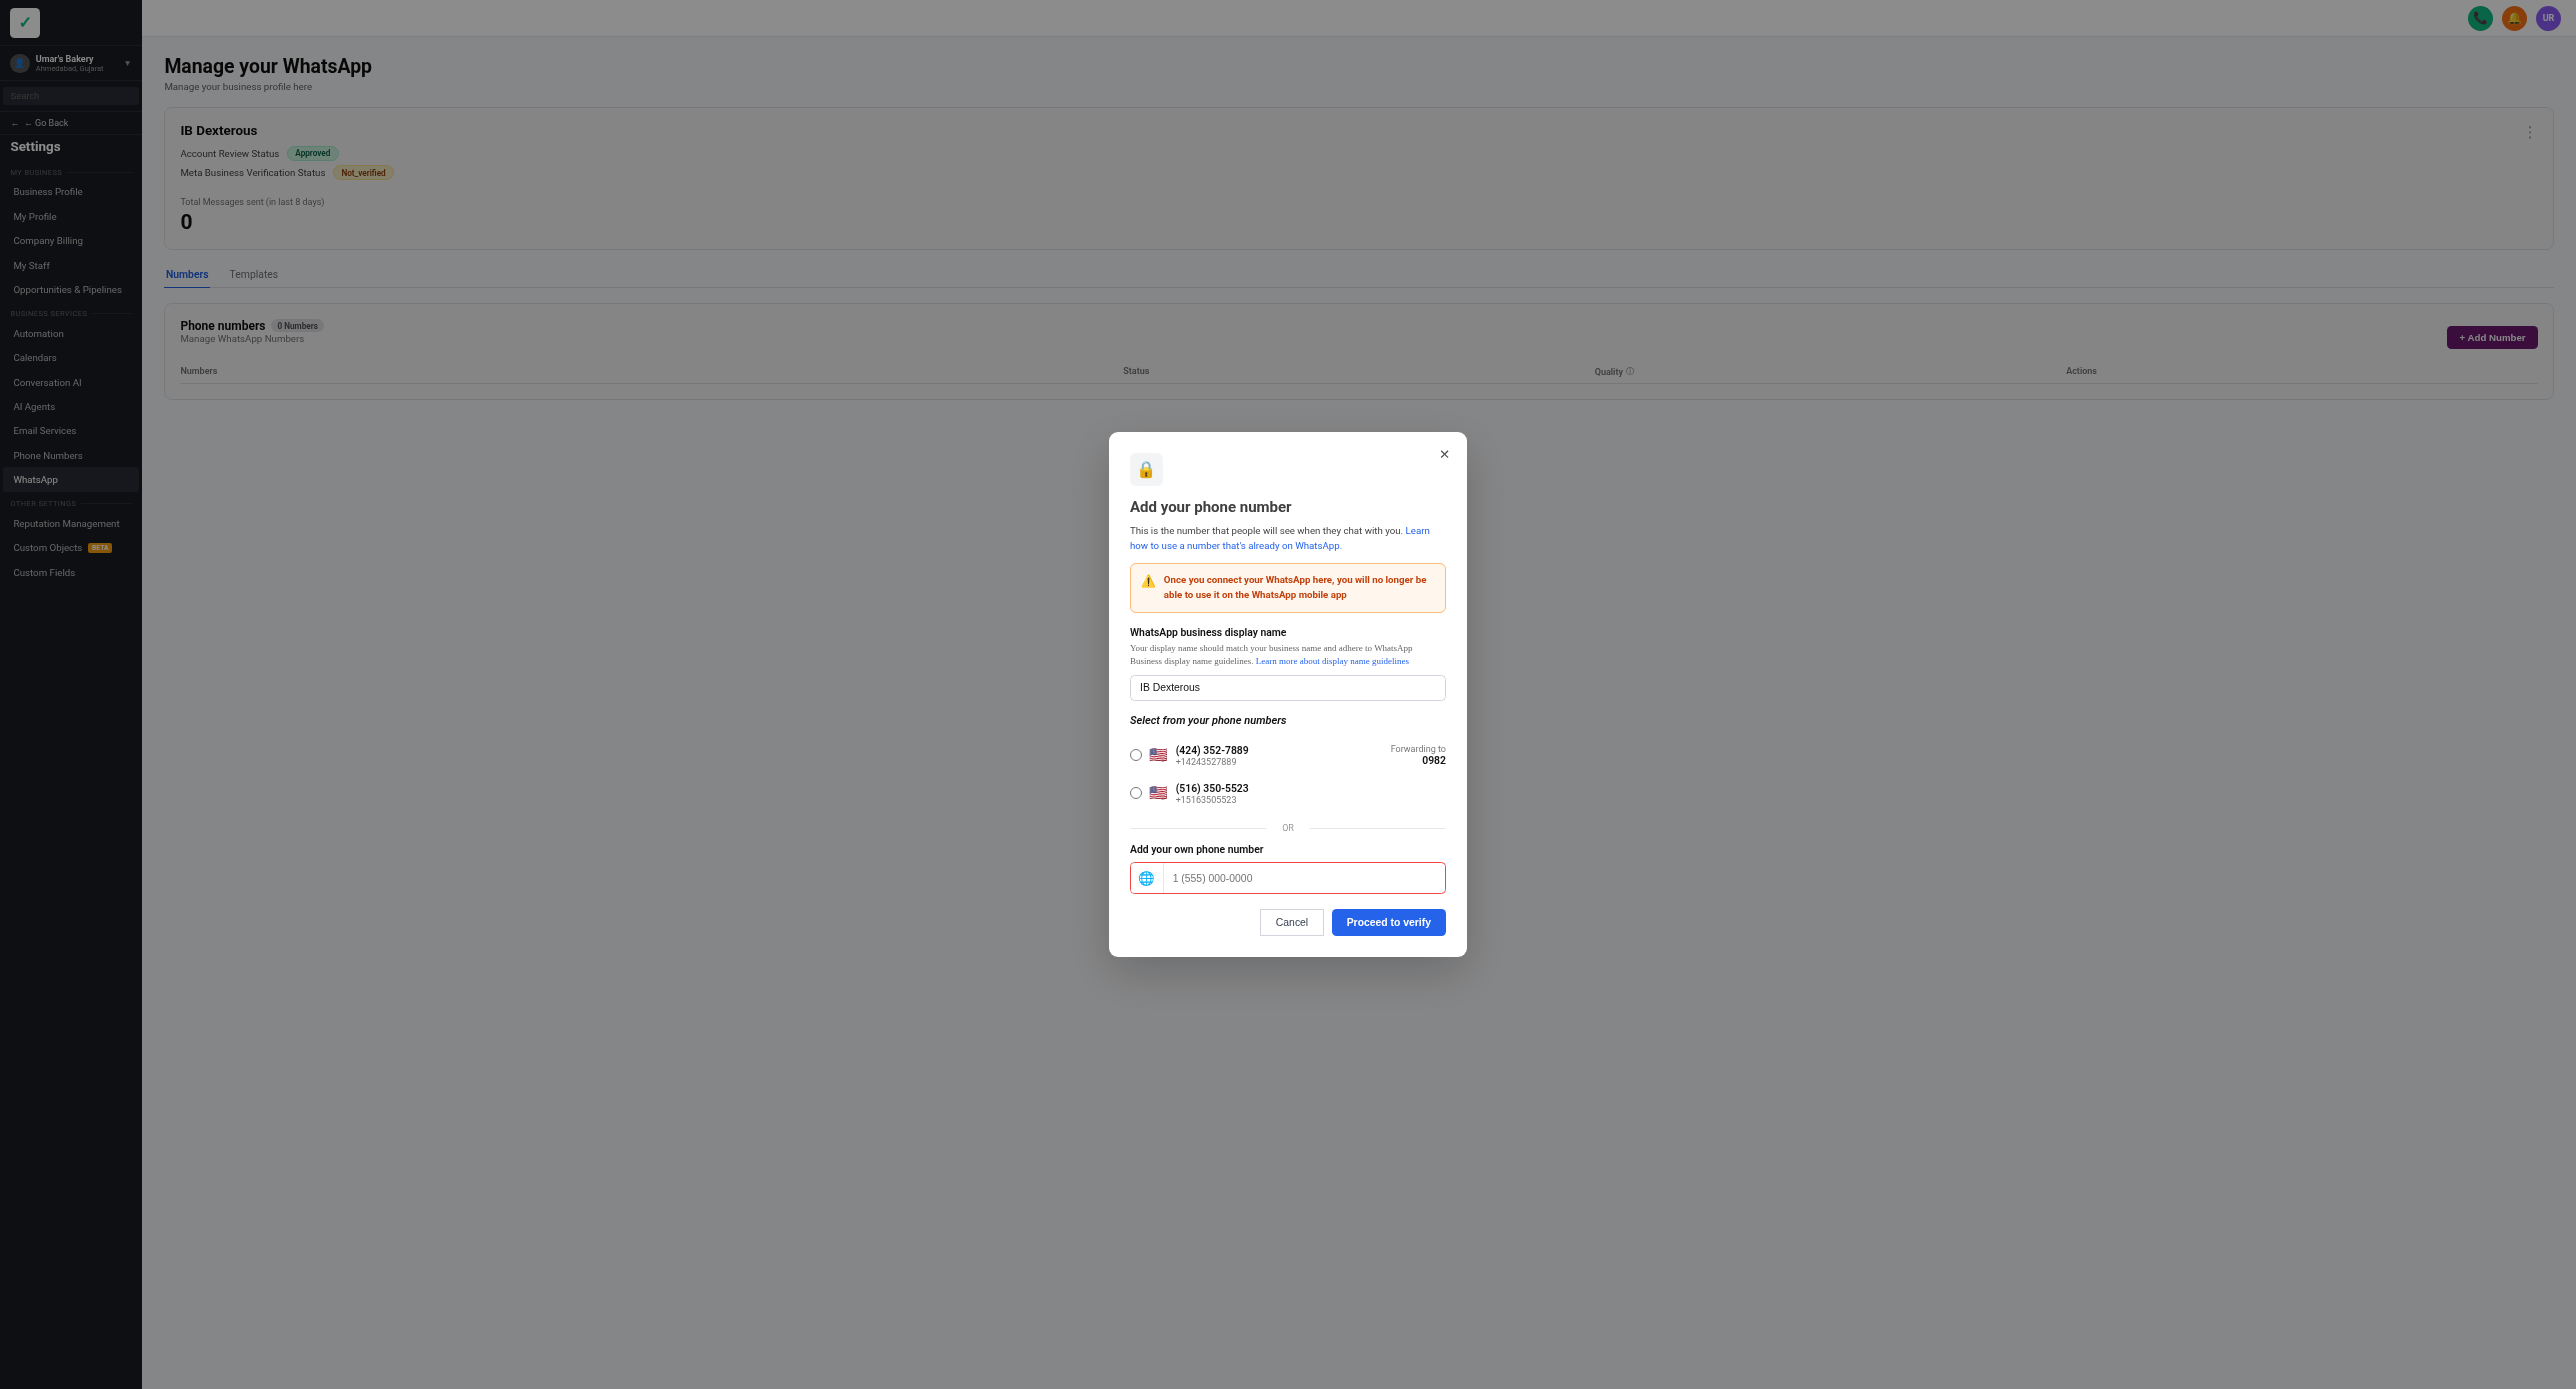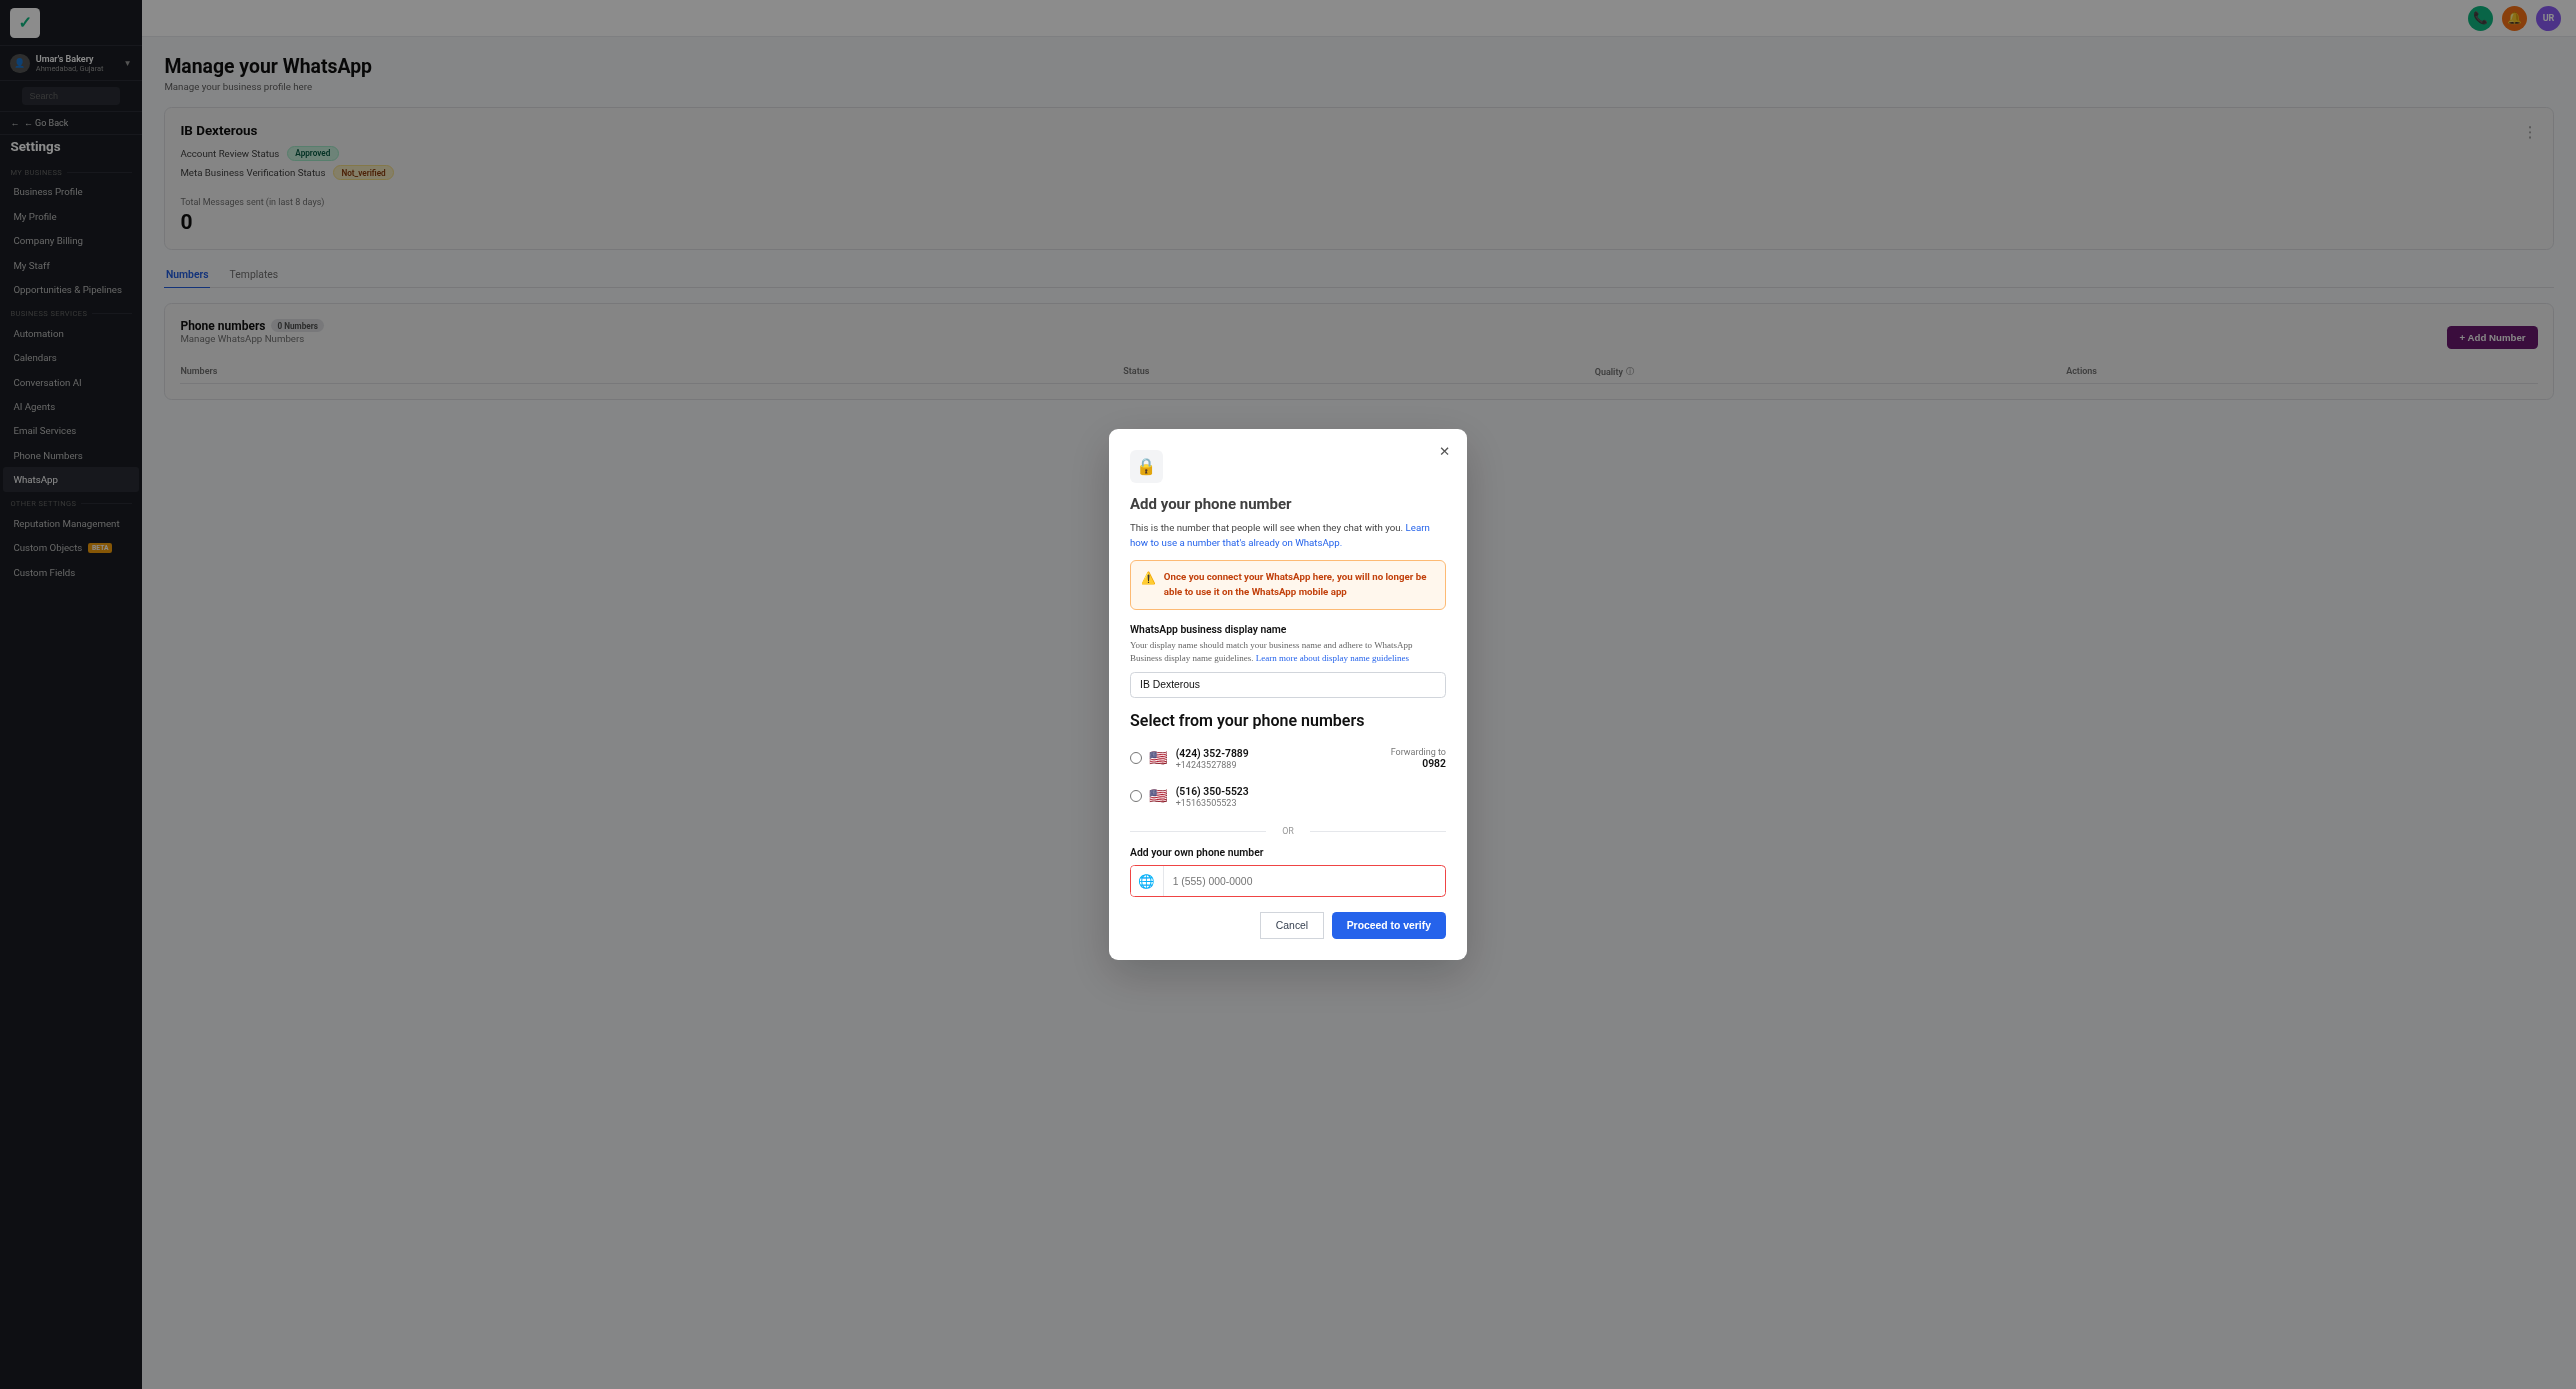--- a/index.html
+++ b/index.html
@@ -49,21 +49,21 @@
       align-items: center;
       justify-content: center;
       font-size: 9px;
       color: #ccc;
     }
     .account-info { flex: 1; }
     .account-name { font-size: 9px; font-weight: 600; color: #fff; }
     .account-sub { font-size: 7.5px; color: #999; }
     .account-chevron { color: #999; font-size: 8.2px; }
     .sidebar-search {
-      padding: 6px 22px;
+      padding: 6px 3px;
       border-bottom: 0.7px solid #2a2d35;
     }
     .sidebar-search input {
       width: 100%;
       background: #2a2d35;
       border: none;
       border-radius: 3.7px;
       padding: 3.7px 7.5px;
       color: #ccc;
       font-size: 9px;
@@ -297,21 +297,21 @@
       width: 100%;
       border: 0.7px solid #d1d5db;
       border-radius: 4.5px;
       padding: 6.7px 9px;
       font-size: 10.4px;
       color: #111;
       outline: none;
       margin-bottom: 13.4px;
     }
 
-    .select-label { font-size: 16px; font-weight: 600; color: #111; margin-bottom: 9px; }
+    .select-label { font-size: 11px; font-weight: 600; color: #111; margin-bottom: 9px; font-style: italic; }
     .phone-option {
       display: flex;
       align-items: center;
       gap: 7.5px;
       padding: 7.5px 0;
       cursor: pointer;
     }
     .phone-option input[type="radio"] { accent-color: #2563eb; width: 12px; height: 12px; }
     .flag { font-size: 15px; }
     .phone-info { flex: 1; }

